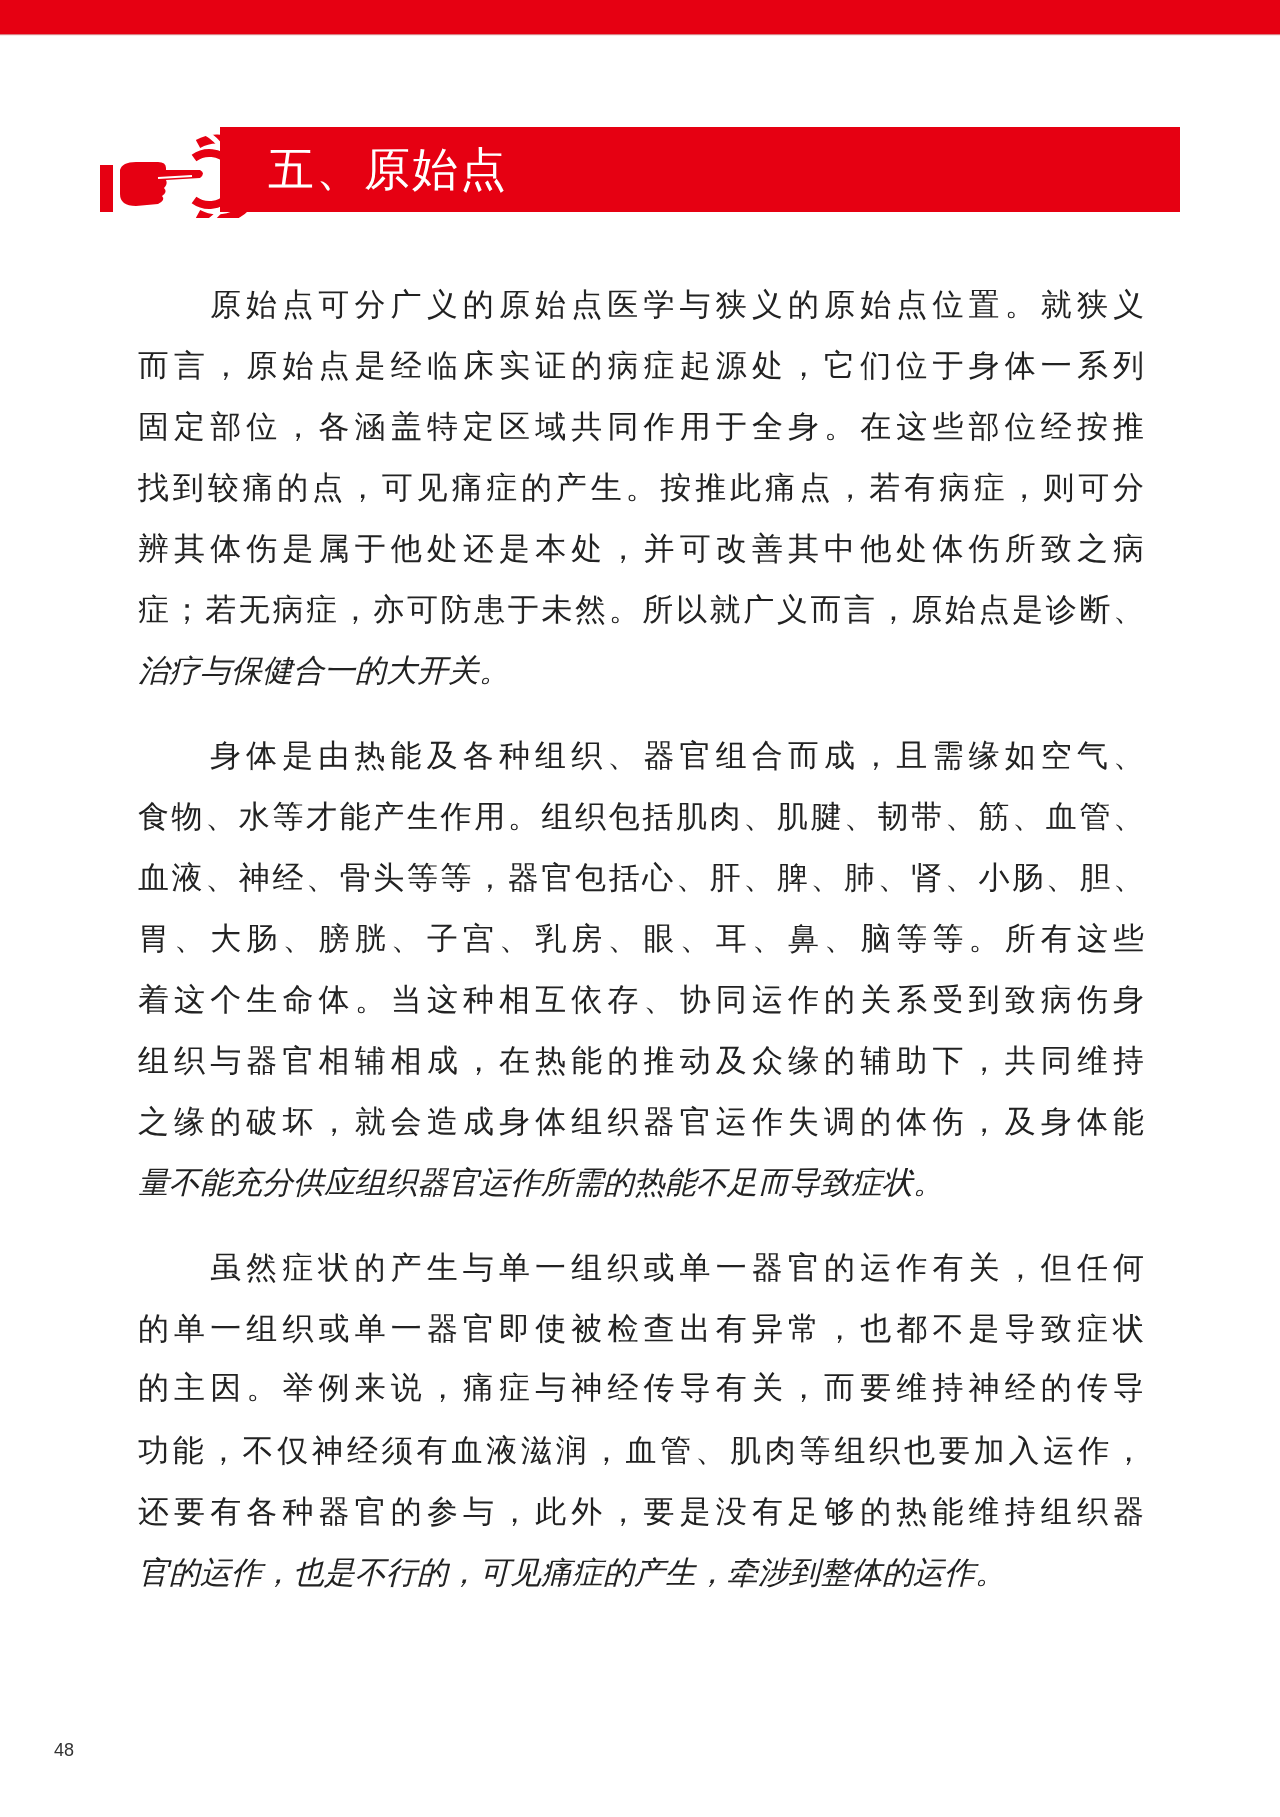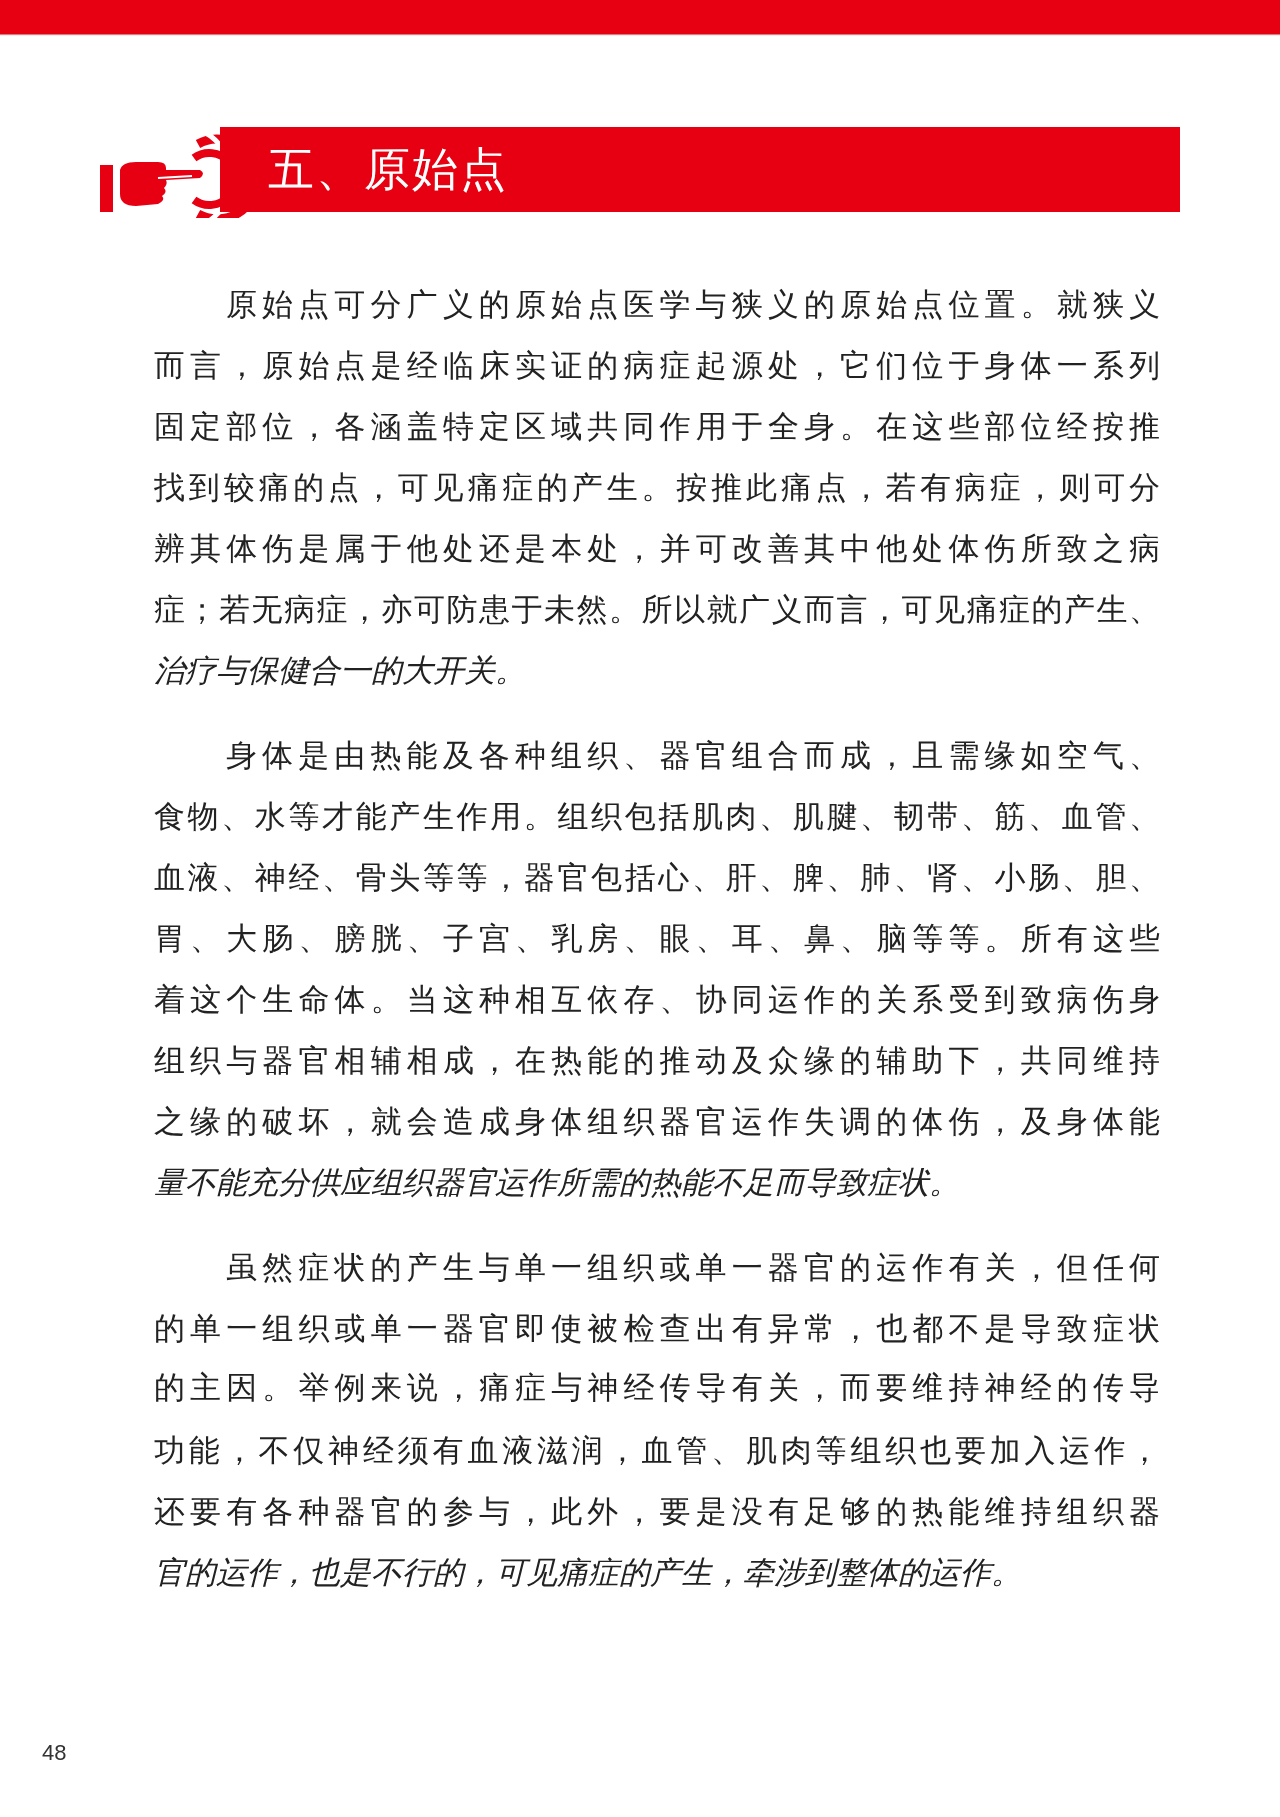--- a/index.html
+++ b/index.html
@@ -17,34 +17,34 @@
       position: absolute; left: 220px; top: 127px; width: 960px; height: 85px;
       background: #e60012;
     }
     .banner-title {
       position: absolute; left: 268px; top: 127px; height: 66px;
       line-height: 85px; color: #ffffff; font-size: 46px; letter-spacing: 2px;
       white-space: nowrap;
     }
     .icon-wrap { position: absolute; left: 96px; top: 118px; width: 170px; height: 100px; }
     .body-text {
-      position: absolute; left: 154px; top: 274px; width: 1006px;
+      position: absolute; left: 138px; top: 274px; width: 1006px;
       color: #222222;
     }
     .para { margin: 0; padding: 0; }
     .para + .para { margin-top: 24px; }
     .line {
       display: block; height: 61px; line-height: 61px; font-size: 31px;
       white-space: nowrap; overflow: visible; text-align: justify;
       text-align-last: justify;
     }
     .line.indent { padding-left: 72px; }
     .line.last { text-align-last: left; font-style: italic; }
     .page-number {
-      position: absolute; left: 42px; top: 1740px; font-size: 22px; color: #333333;
+      position: absolute; left: 54px; top: 1740px; font-size: 18px; color: #333333;
       font-family: "Liberation Sans", sans-serif;
     }
   </style>
 </head>
 <body>
 
 <div class="top-bar"></div>
 
 <div class="icon-wrap">
   <svg width="170" height="100" viewBox="0 0 170 100" xmlns="http://www.w3.org/2000/svg">
@@ -64,21 +64,21 @@
 <div class="banner"></div>
 <div class="banner-title">五、原始点</div>
 
 <div class="body-text">
   <div class="para">
     <span class="line indent" style="letter-spacing: 0px;">原始点可分广义的原始点医学与狭义的原始点位置。就狭义</span>
     <span class="line" style="letter-spacing: 0px;">而言，原始点是经临床实证的病症起源处，它们位于身体一系列</span>
     <span class="line" style="letter-spacing: 0px;">固定部位，各涵盖特定区域共同作用于全身。在这些部位经按推</span>
     <span class="line" style="letter-spacing: 0px;">找到较痛的点，可见痛症的产生。按推此痛点，若有病症，则可分</span>
     <span class="line" style="letter-spacing: 0px;">辨其体伤是属于他处还是本处，并可改善其中他处体伤所致之病</span>
-    <span class="line" style="letter-spacing: 0px;">症；若无病症，亦可防患于未然。所以就广义而言，可见痛症的产生、</span>
+    <span class="line" style="letter-spacing: 0px;">症；若无病症，亦可防患于未然。所以就广义而言，原始点是诊断、</span>
     <span class="line last">治疗与保健合一的大开关。</span>
   </div>
   <div class="para">
     <span class="line indent" style="letter-spacing: 0px;">身体是由热能及各种组织、器官组合而成，且需缘如空气、</span>
     <span class="line" style="letter-spacing: 0px;">食物、水等才能产生作用。组织包括肌肉、肌腱、韧带、筋、血管、</span>
     <span class="line" style="letter-spacing: 0px;">血液、神经、骨头等等，器官包括心、肝、脾、肺、肾、小肠、胆、</span>
     <span class="line" style="letter-spacing: 0px;">胃、大肠、膀胱、子宫、乳房、眼、耳、鼻、脑等等。所有这些</span>
     <span class="line" style="letter-spacing: 0px;">着这个生命体。当这种相互依存、协同运作的关系受到致病伤身</span>
     <span class="line" style="letter-spacing: 0px;">组织与器官相辅相成，在热能的推动及众缘的辅助下，共同维持</span>
     <span class="line" style="letter-spacing: 0px;">之缘的破坏，就会造成身体组织器官运作失调的体伤，及身体能</span>

